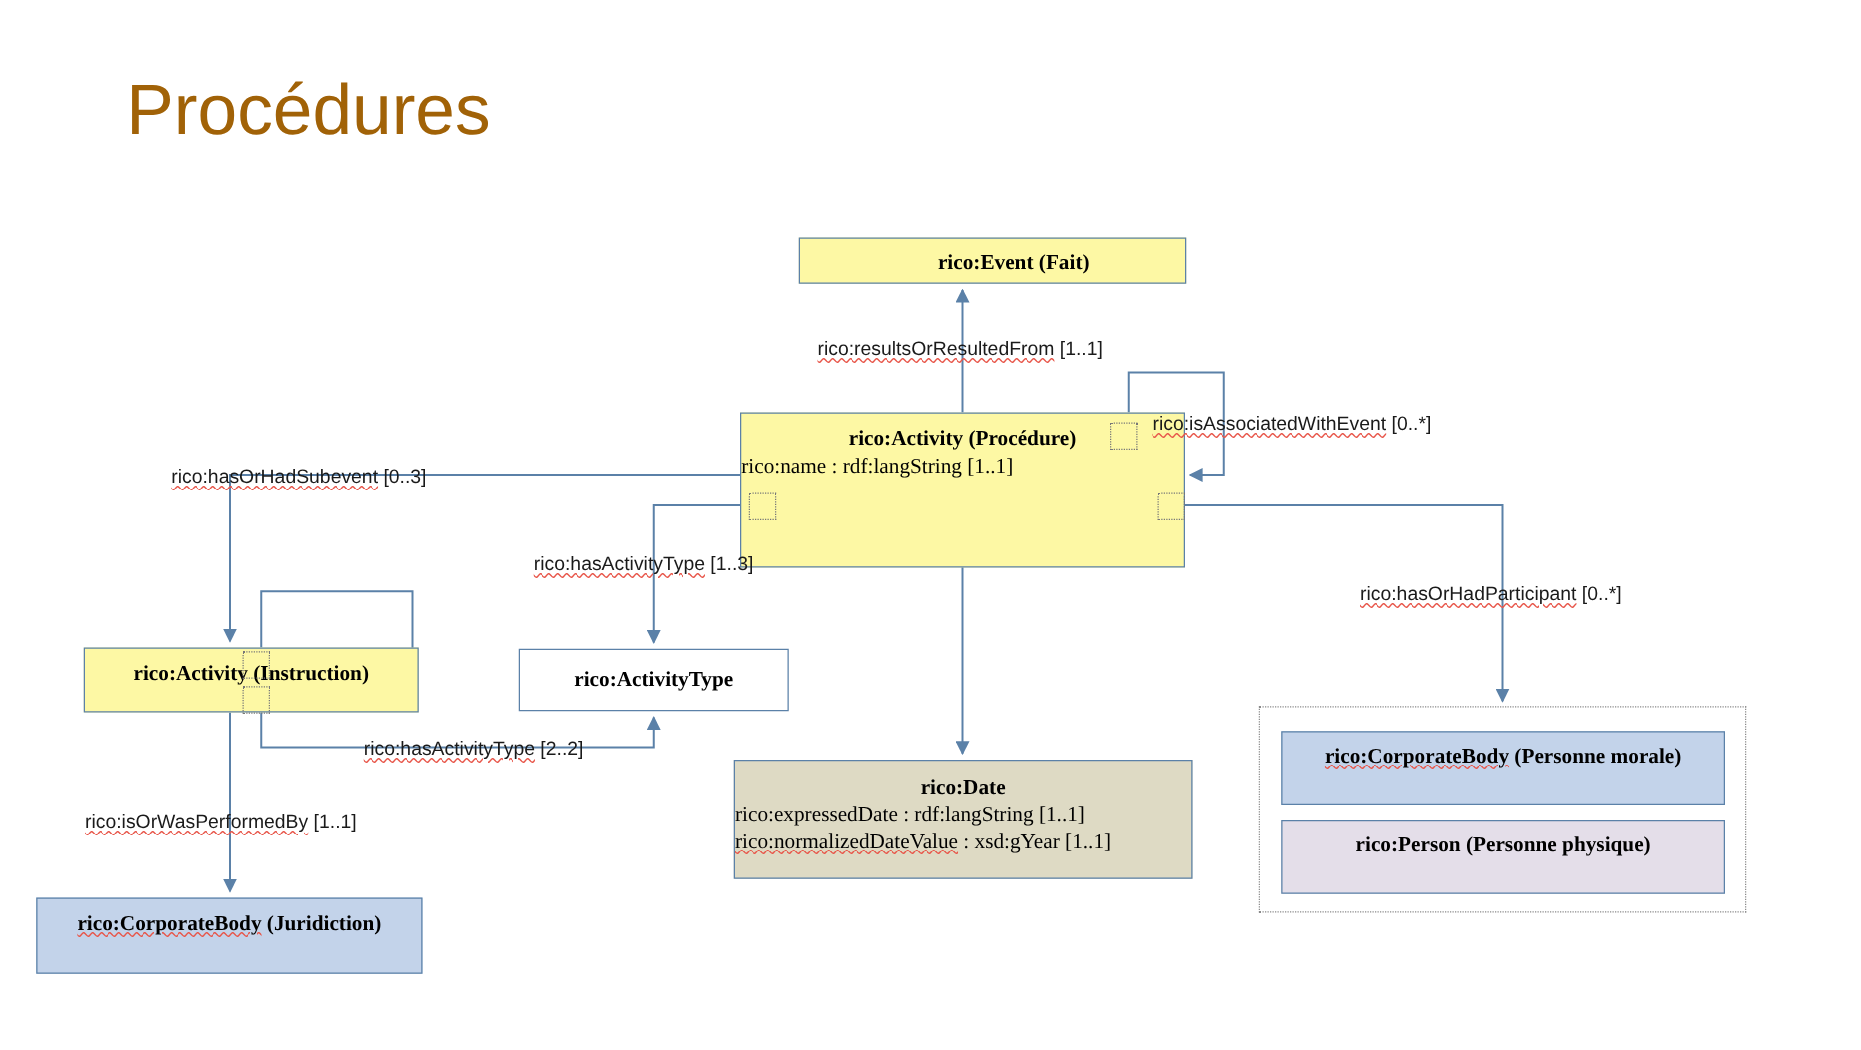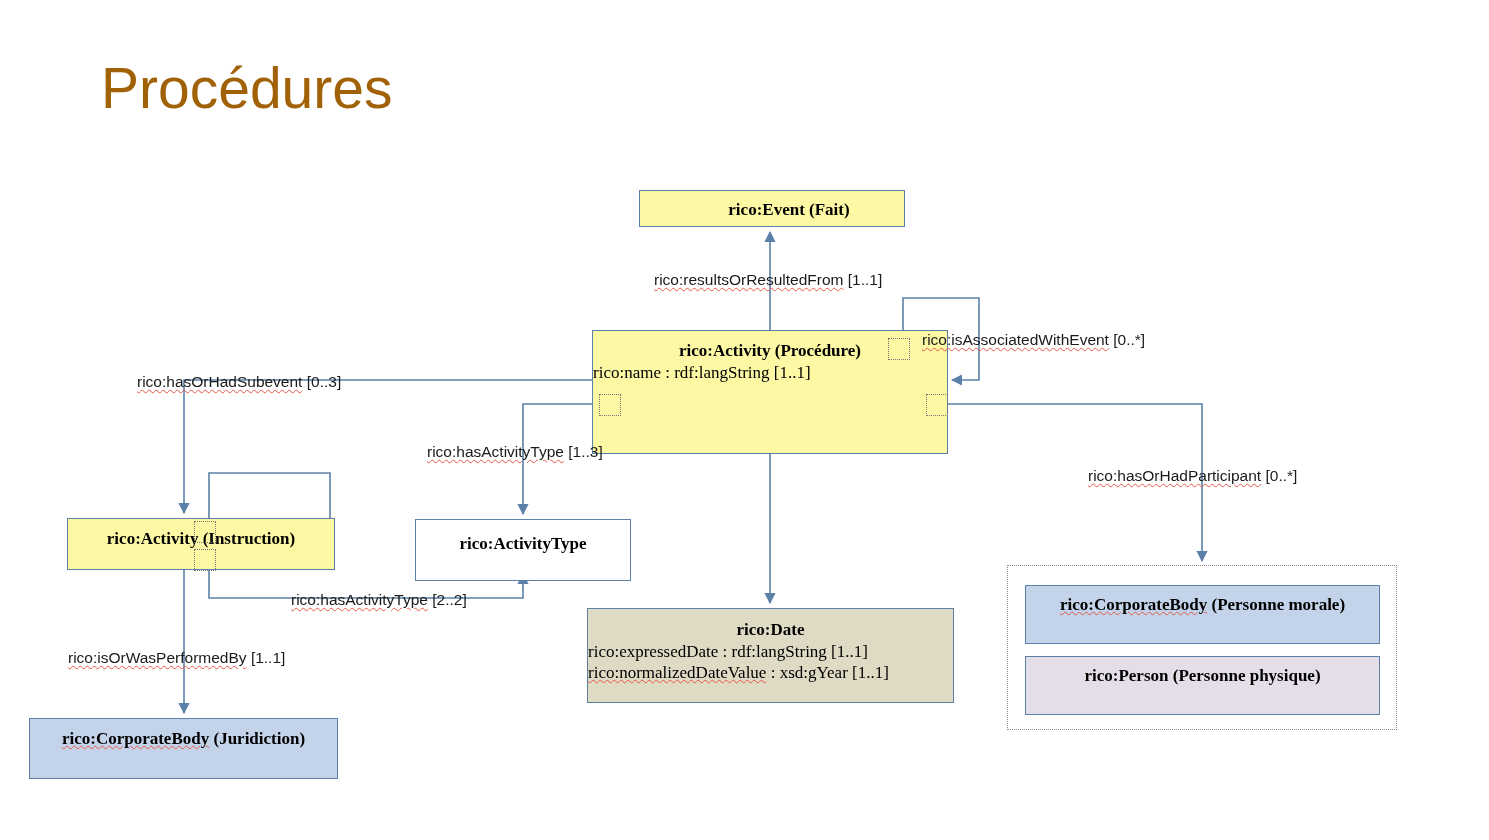--- a/index.html
+++ b/index.html
@@ -65,24 +65,24 @@
     text-align: left;
     white-space: nowrap;
   }
   .fill-yellow { background: #FDF8A4; }
   .fill-tan    { background: #DEDAC4; }
   .fill-blue   { background: #C3D3EA; }
   .fill-lav    { background: #E4DEE9; }
   .fill-white  { background: #FFFFFF; }
 
   
-  #node-event        { left: 639px;  top: 190px; width: 266px;  height: 37px;  padding-top: 8px; padding-left: 34px; }
+  #node-event        { left: 639px;  top: 190px; width: 310px;  height: 37px;  padding-top: 8px; padding-left: 34px; }
   #node-activity     { left: 592px;  top: 330px; width: 356px;  height: 124px;  padding-top: 9px; }
   #node-instruction  { left: 67px;   top: 518px; width: 268px;  height: 52px;  padding-top: 9px; }
-  #node-activitytype { left: 415px;  top: 519px; width: 216px;  height: 62px;  padding-top: 13px; }
+  #node-activitytype { left: 415px;  top: 519px; width: 216px;  height: 50px;  padding-top: 13px; }
   #node-date         { left: 587px;  top: 608px; width: 367px;  height: 95px;  padding-top: 10px; }
   #node-corp-jurid   { left: 29px;   top: 718px; width: 309px;  height: 61px;  padding-top: 9px; }
   #node-corp-morale  { left: 1025px; top: 585px; width: 355px;  height: 59px;  padding-top: 8px; }
   #node-person       { left: 1025px; top: 656px; width: 355px;  height: 59px;  padding-top: 8px; }
 
   
   #group-participants {
     position: absolute;
     left: 1007px;
     top: 565px;

